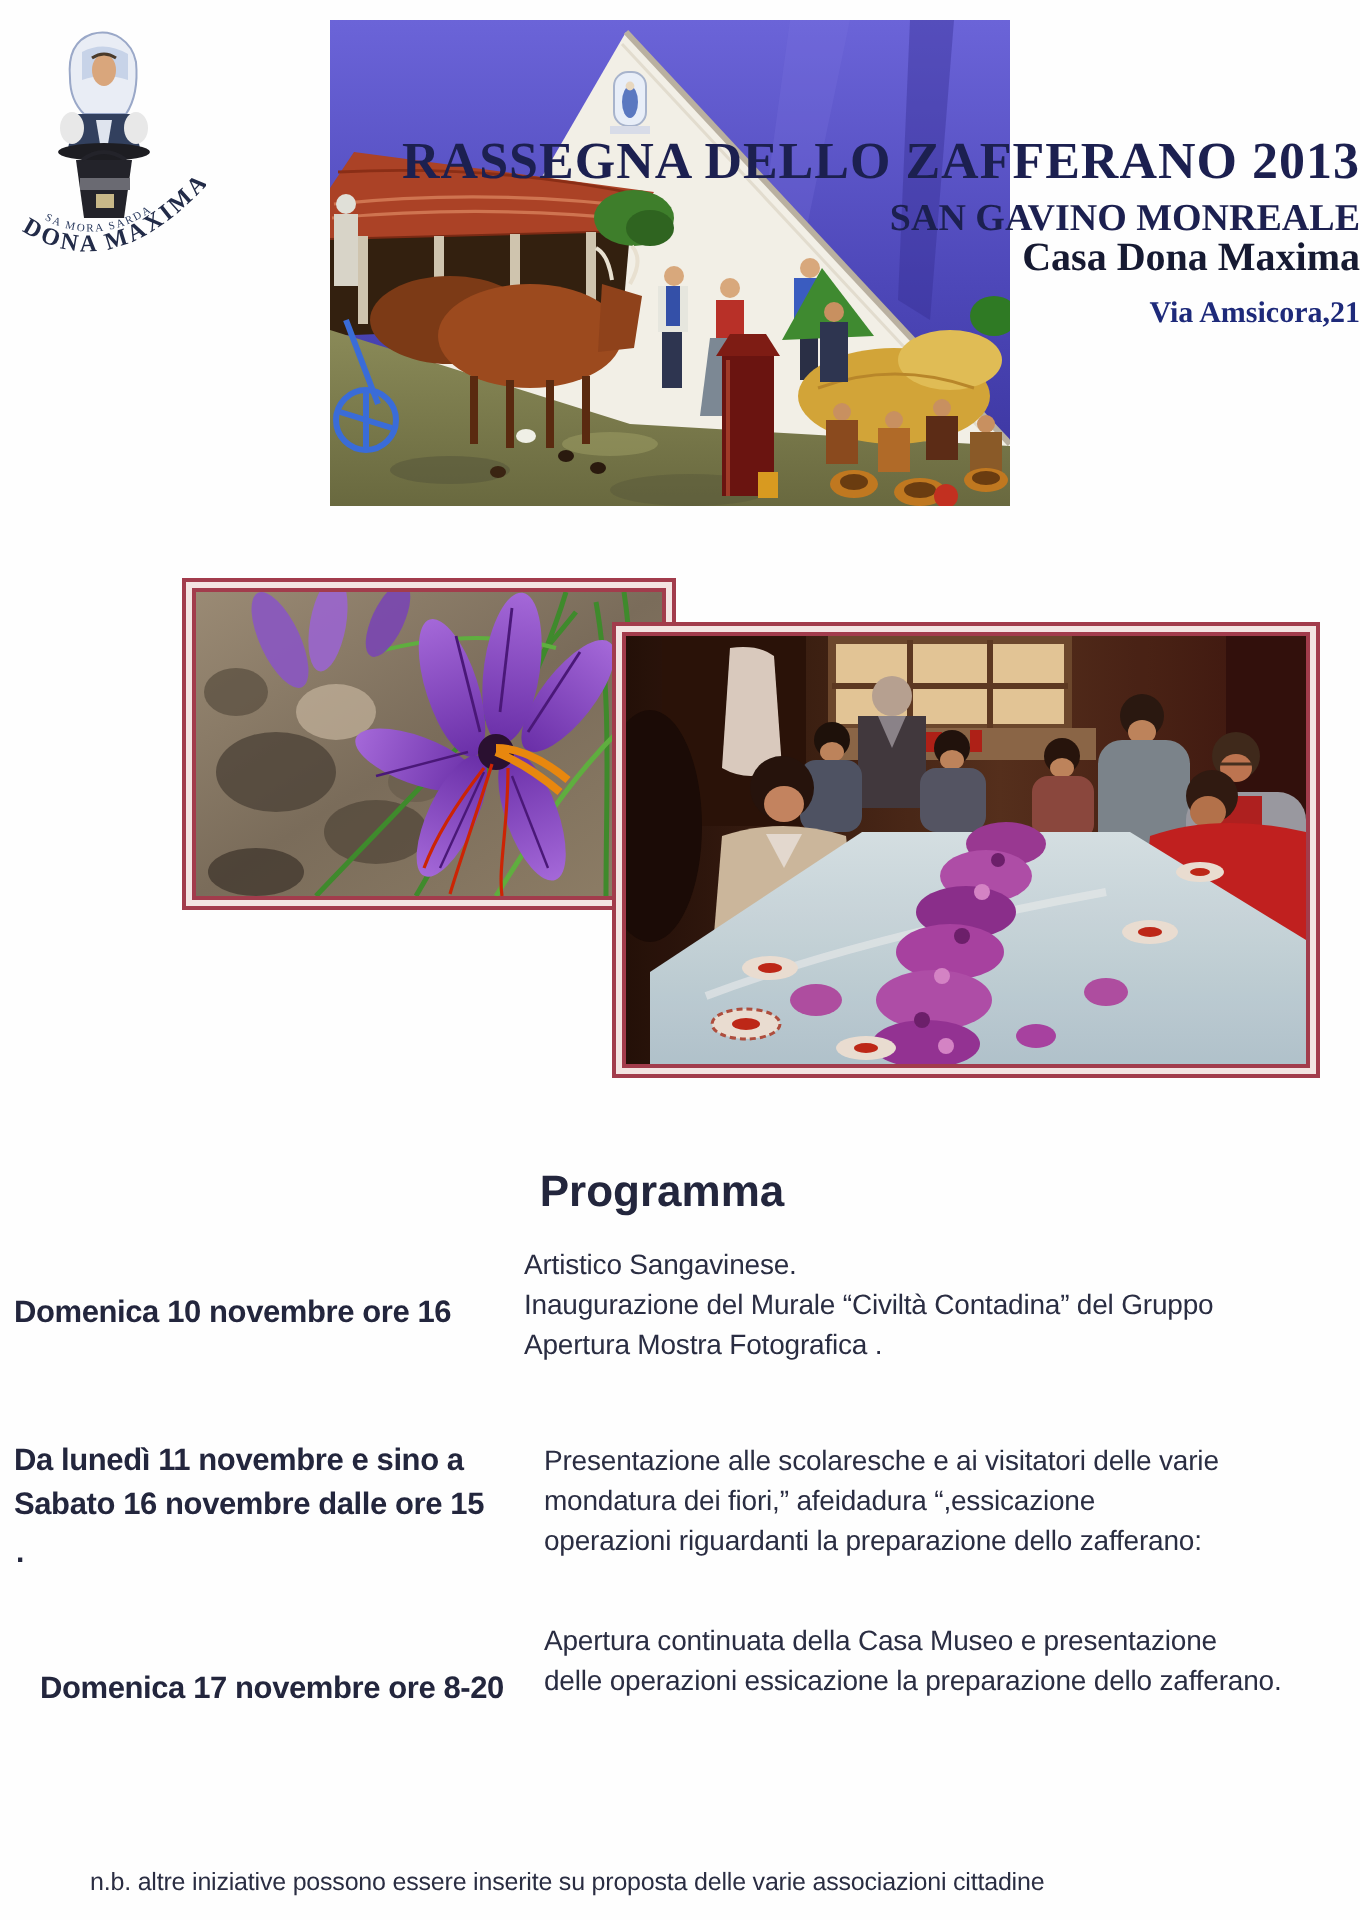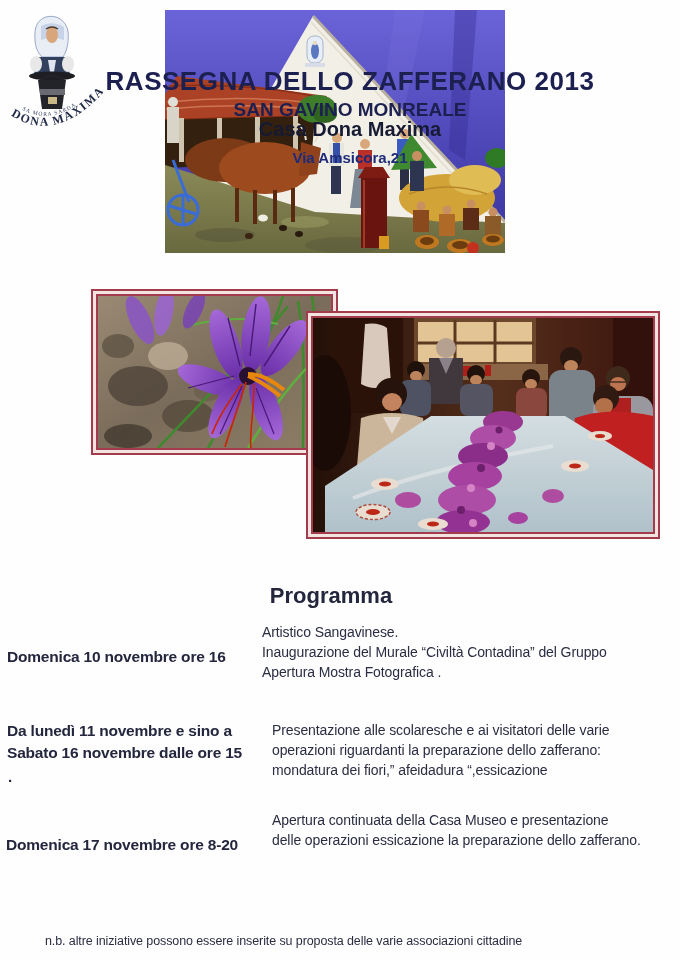--- a/index.html
+++ b/index.html
@@ -4,22 +4,22 @@
 <style>
   html,body{margin:0;padding:0;background:#9a9a9a;}
   .page{
     position:relative;width:680px;height:960px;margin:0 auto;
     background:#fefefe;overflow:hidden;
     font-family:"Liberation Sans",sans-serif;color:#2a2d42;
   }
   
   .mural{position:absolute;left:165px;top:10px;width:340px;height:243px;z-index:1;}
   .logo{position:absolute;left:8px;top:12px;width:95px;height:125px;z-index:2;}
-  .hline{position:absolute;left:20px;width:660px;text-align:center;z-index:3;
-         font-family:Liberation Sans, sans-serif;font-weight:bold;color:#1c2050;}
+  .hline{position:absolute;left:20px;width:660px;text-align:right;z-index:3;
+         font-family:Liberation Serif, serif;font-weight:bold;color:#1c2050;}
   .h-title{top:66px;font-size:26px;letter-spacing:.5px;}
   .h-sub{top:99px;font-size:19px;}
   .h-venue{top:118px;font-size:20px;color:#161a32;}
   .h-addr{top:149px;font-size:15px;color:#1e2a7a;}
   
   .frame{position:absolute;background:#f3e4e2;border:2px solid #a23c4c;padding:3px;}
   .frame-inner{border:2px solid #a23c4c;line-height:0;}
   .photo-flower{left:91px;top:289px;z-index:2;}
   .photo-table{left:306px;top:311px;z-index:3;}
   
@@ -366,29 +366,29 @@
     </div>
   </div>
 
   <div class="row row2">
     <div class="row-label">
       <div>Da lunedì 11 novembre e sino a</div>
       <div>Sabato 16 novembre dalle ore 15</div>
     </div>
     <div class="row-desc">
       <div>Presentazione alle scolaresche e ai visitatori delle varie</div>
+      <div>mondatura dei fiori,” afeidadura “,essicazione</div>
       <div>operazioni riguardanti la preparazione dello zafferano:</div>
-      <div>mondatura dei fiori,” afeidadura “,essicazione</div>
     </div>
   </div>
 
   <div class="stray">.</div>
 
   <div class="row row3">
-    <div class="row-label" style="left:6px;width:268px;">
+    <div class="row-label" style="left:20px;width:268px;">
       <div>Domenica 17 novembre ore 8-20</div>
     </div>
     <div class="row-desc">
       <div>Apertura continuata della Casa Museo  e presentazione</div>
       <div>delle operazioni essicazione la preparazione dello zafferano.</div>
     </div>
   </div>
 
   <div class="footer">n.b. altre iniziative possono essere inserite su proposta delle varie associazioni cittadine</div>
 

